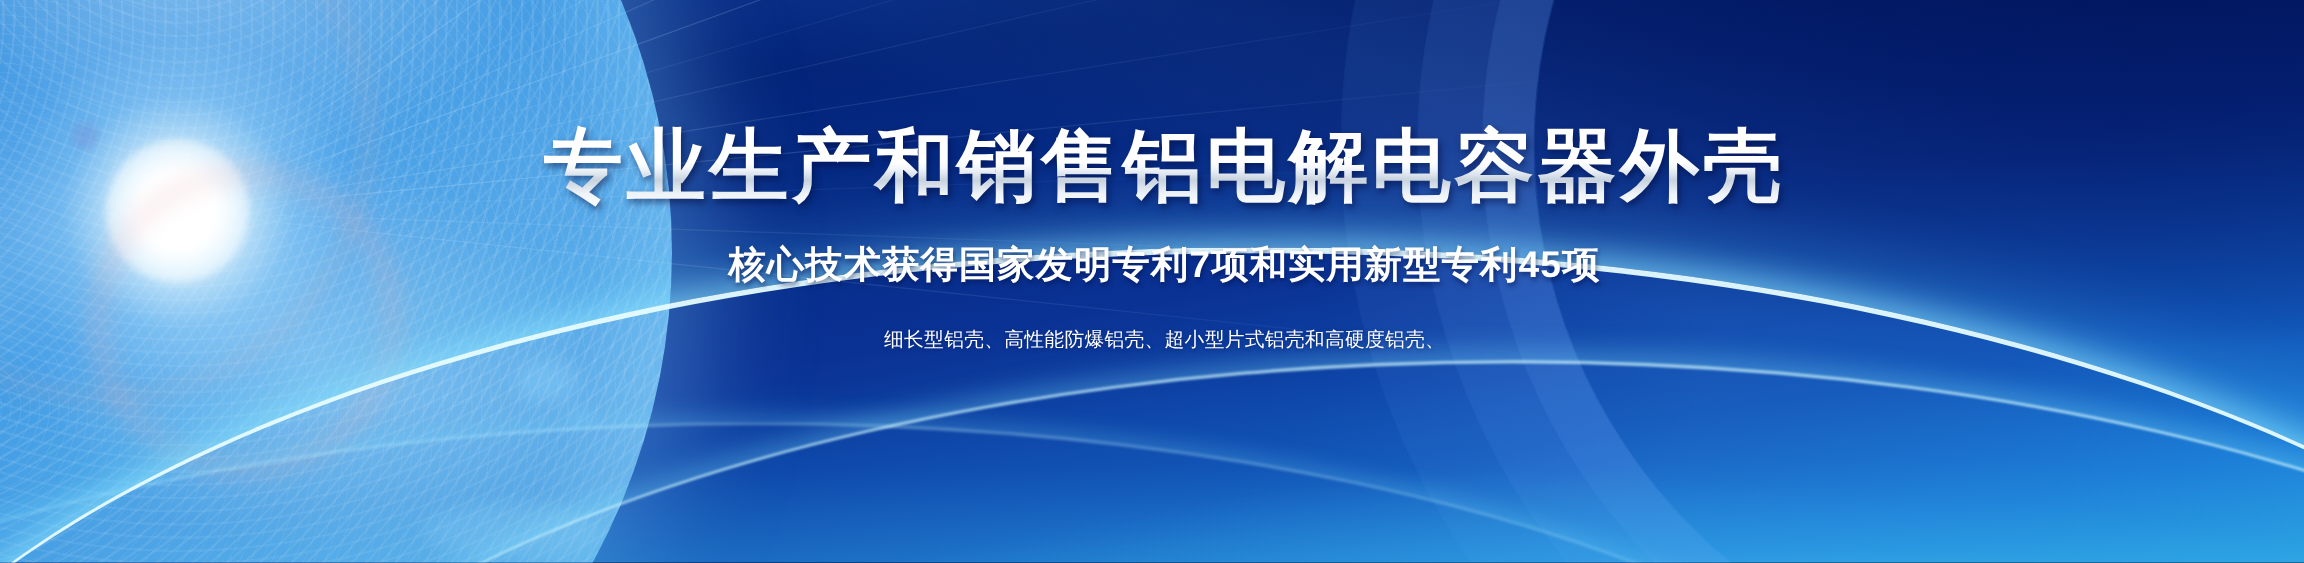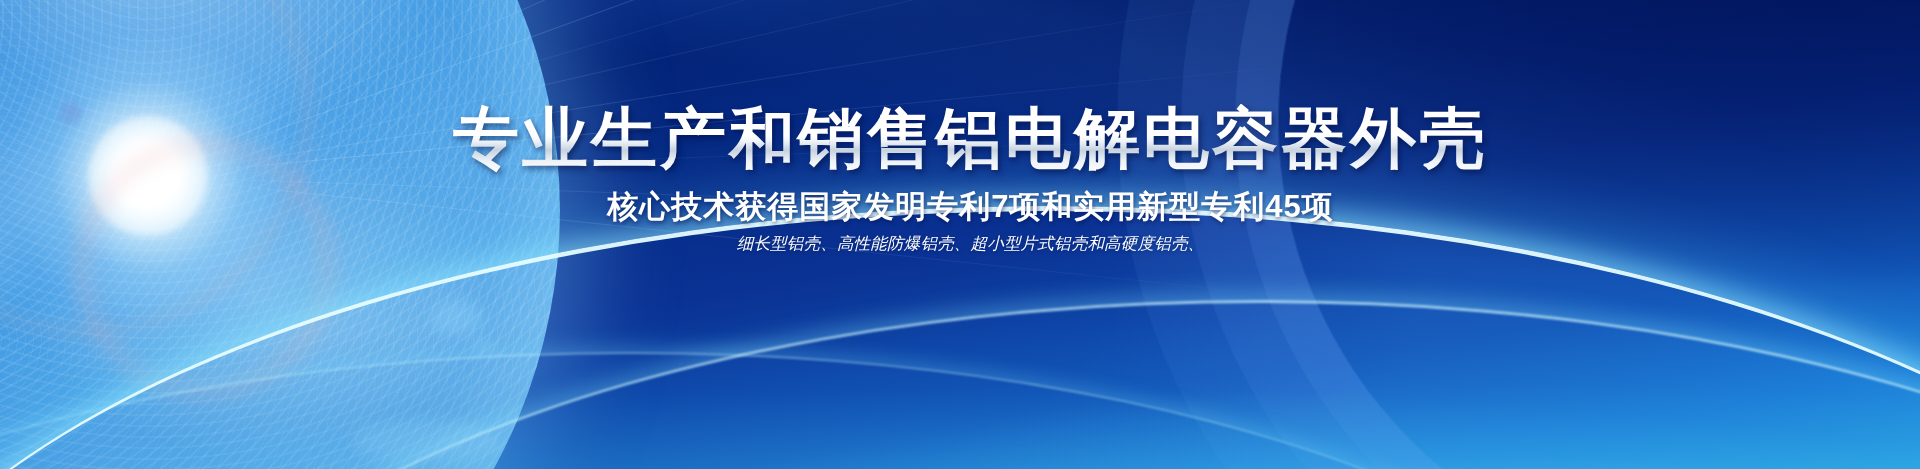--- a/index.html
+++ b/index.html
@@ -307,37 +307,37 @@
         #eef3f8 82%,
         #ffffff 100%);
     -webkit-background-clip: text;
     background-clip: text;
     color: transparent;
     -webkit-text-fill-color: transparent;
     filter: drop-shadow(2px 3px 3px rgba(0,10,60,0.55));
   }
 
   .subline {
-    margin-top: 12px;
+    margin-top: 26px;
     font-size: 31px;
     font-weight: 700;
     color: #ffffff;
     letter-spacing: 1px;
     white-space: nowrap;
     text-shadow: 1px 2px 4px rgba(0,15,70,0.55);
   }
 
   .desc {
+    margin-top: 26px;
     color: #ffffff;
     font-size: 16.5px;
     font-weight: 400;
     line-height: 1.86;
     letter-spacing: 0.2px;
     text-shadow: 0 1px 3px rgba(0,20,80,0.50);
-    font-style: italic;
   }
   .desc-line { white-space: nowrap; }
 </style>
 </head>
 <body>
 
 <div id="banner">
 
   <div class="bg-layer vignette-topright"></div>
   <div class="corner-arcs"></div>

